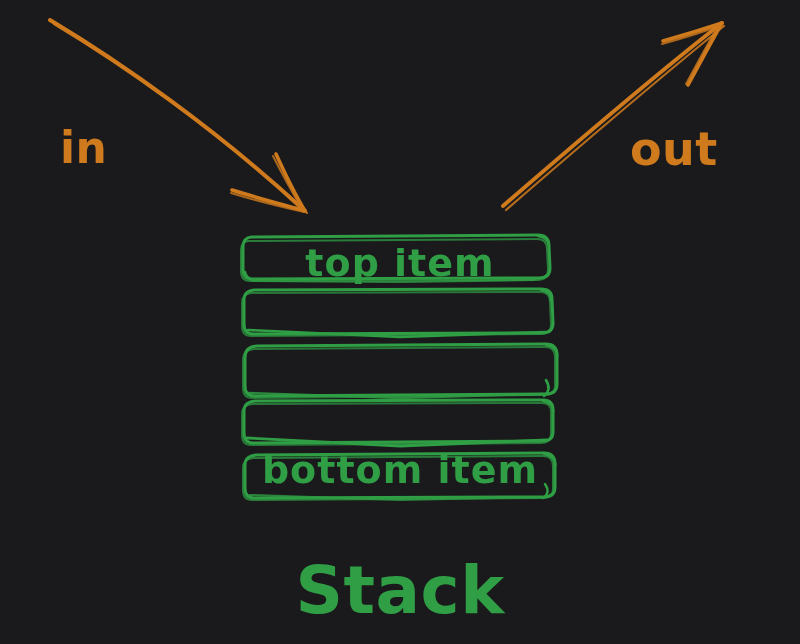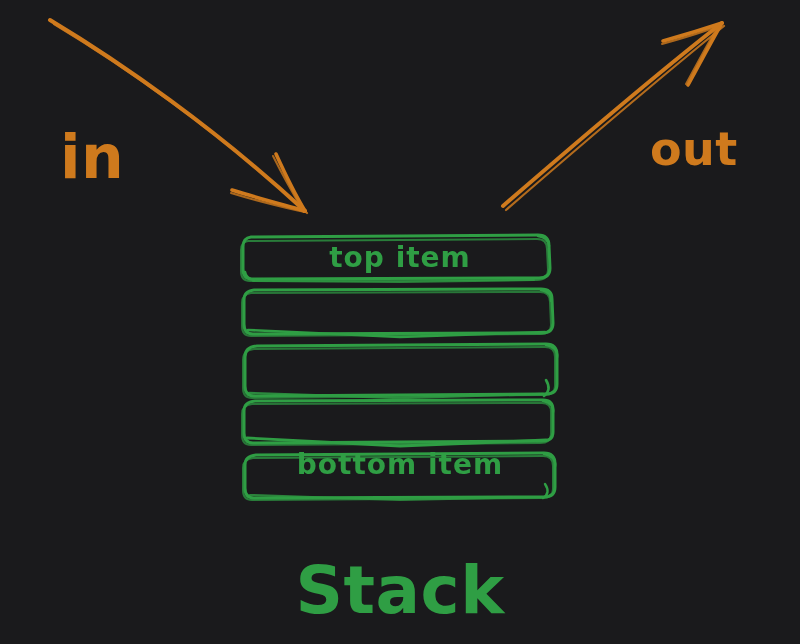--- a/index.html
+++ b/index.html
@@ -27,46 +27,45 @@
     position: absolute;
     font-family: "DejaVu Sans", sans-serif;
     font-weight: 700;
     letter-spacing: 0.5px;
     user-select: none;
     white-space: nowrap;
   }
   #label-in {
     left: 60px;
     top: 122px;
-    font-size: 60px;
+    font-size: 44px;
     color: #cf7a1d;
   }
   #label-out {
     left: 630px;
     top: 122px;
     font-size: 46px;
     color: #cf7a1d;
-    margin-left: 20px;
   }
   #title-stack {
     left: 0;
     right: 0;
     top: 552px;
     text-align: center;
     font-size: 66px;
     color: #2f9e44;
   }
   .box-text {
     position: absolute;
     left: 0;
     width: 800px;
     text-align: center;
     font-family: "DejaVu Sans", sans-serif;
     font-weight: 600;
-    font-size: 28px;
+    font-size: 38px;
     color: #2f9e44;
     letter-spacing: 1px;
     user-select: none;
     white-space: nowrap;
   }
   #text-top-item { top: 241px; }
   #text-bottom-item { top: 448px; }
 </style>
 </head>
 <body>

